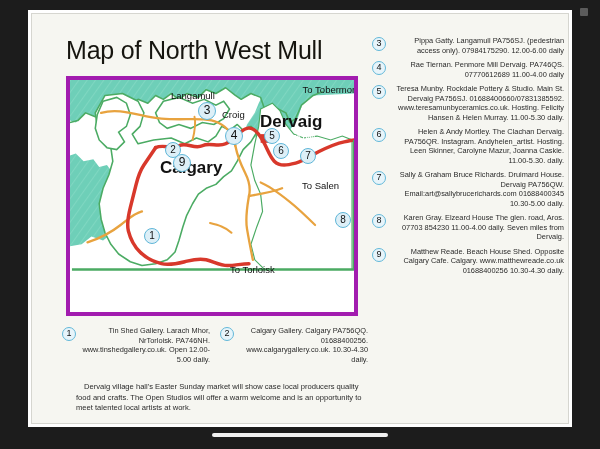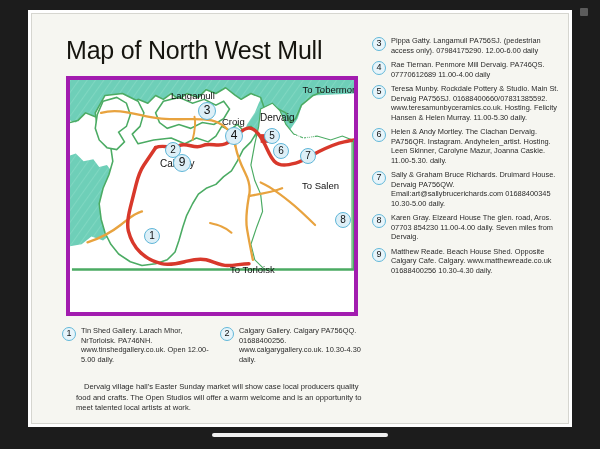--- a/index.html
+++ b/index.html
@@ -58,21 +58,21 @@
   }
   #map svg{ display:block; width:100%; height:100%; }
 
   .map-label{
     position:absolute;
     font-family:"Liberation Sans","DejaVu Sans",sans-serif;
     color:#111;
     white-space:nowrap;
     pointer-events:none;
   }
-  .lbl-lg{ font-size:10px; font-weight:400; }
+  .lbl-lg{ font-size:17px; font-weight:700; }
   .lbl-md{ font-size:9.5px; }
   .lbl-wh{ color:#fff; font-size:7px; font-weight:bold; }
 
   
   .pin{
     position:absolute; width:16px; height:16px; border-radius:50%;
     background:#ddeff7; border:1.6px solid #5fb6d8;
     color:#111; font-size:10px; line-height:13px; text-align:center;
     font-family:"Liberation Sans","DejaVu Sans",sans-serif;
   }
@@ -86,21 +86,21 @@
   .ll-col{ width:148px; }
 
   .entry{ display:flex; gap:5px; align-items:flex-start; margin-bottom:6px; }
   .num{
     flex:0 0 auto; width:14px; height:14px; border-radius:50%;
     background:#e7f4fa; border:1.5px solid #62b8d9;
     font-size:9px; line-height:11px; text-align:center; color:#111;
     margin-top:1px;
   }
   .entry-text{
-    font-size:7.4px; line-height:9.6px; color:#2a2a2a;
+    font-size:7.4px; line-height:9.6px; color:#2a2a2a;text-align:right;
   }
 
   #footer-note{
     position:absolute; left:44px; top:368px; width:294px;
     font-size:7.6px; line-height:10.6px; color:#2a2a2a;
     text-indent:8px;
   }
 
   
   #right-col{
@@ -194,21 +194,21 @@
                    C102,192 110,190 118,188 C126,186 132,184 140,186
                    C148,188 154,192 162,192 C170,192 176,190 184,190" fill="none" stroke="#d8382b" stroke-width="3.6" stroke-linecap="round" stroke-linejoin="round"></path>
 
           <rect x="196" y="56" width="8" height="9" fill="#d8382b"></rect>
 
           <path d="M292,62 L292,196 L2,196" fill="none" stroke="#4bab63" stroke-width="2.4"></path>
           <path d="M2,196 L2,238" fill="none" stroke="#4bab63" stroke-width="0"></path>
         </svg>
 
         <span class="map-label lbl-md" style="left:101px; top:10px;">Langamull</span>
-        <span class="map-label lbl-md" style="left:152px; top:36px;text-align:center;">Croig</span>
+        <span class="map-label lbl-md" style="left:152px; top:29px;text-align:center;">Croig</span>
         <span class="map-label lbl-lg" style="left:190px; top:32px;">Dervaig</span>
         <span class="map-label lbl-wh" style="left:208px; top:53px;">Village Hall</span>
         <span class="map-label lbl-lg" style="left:90px; top:78px;">Calgary</span>
         <span class="map-label lbl-md" style="left:228px; top:4px; text-align:right; line-height:11px; white-space:normal; width:62px;">To Tobermory</span>
         <span class="map-label lbl-md" style="left:232px; top:100px;">To Salen</span>
         <span class="map-label lbl-md" style="left:160px; top:184px;text-align:center;">To Torloisk</span>
 
         <span class="pin big" style="left:128px; top:22px;">3</span>
         <span class="pin big" style="left:155px; top:47px;">4</span>
         <span class="pin" style="left:194px; top:48px;">5</span>

